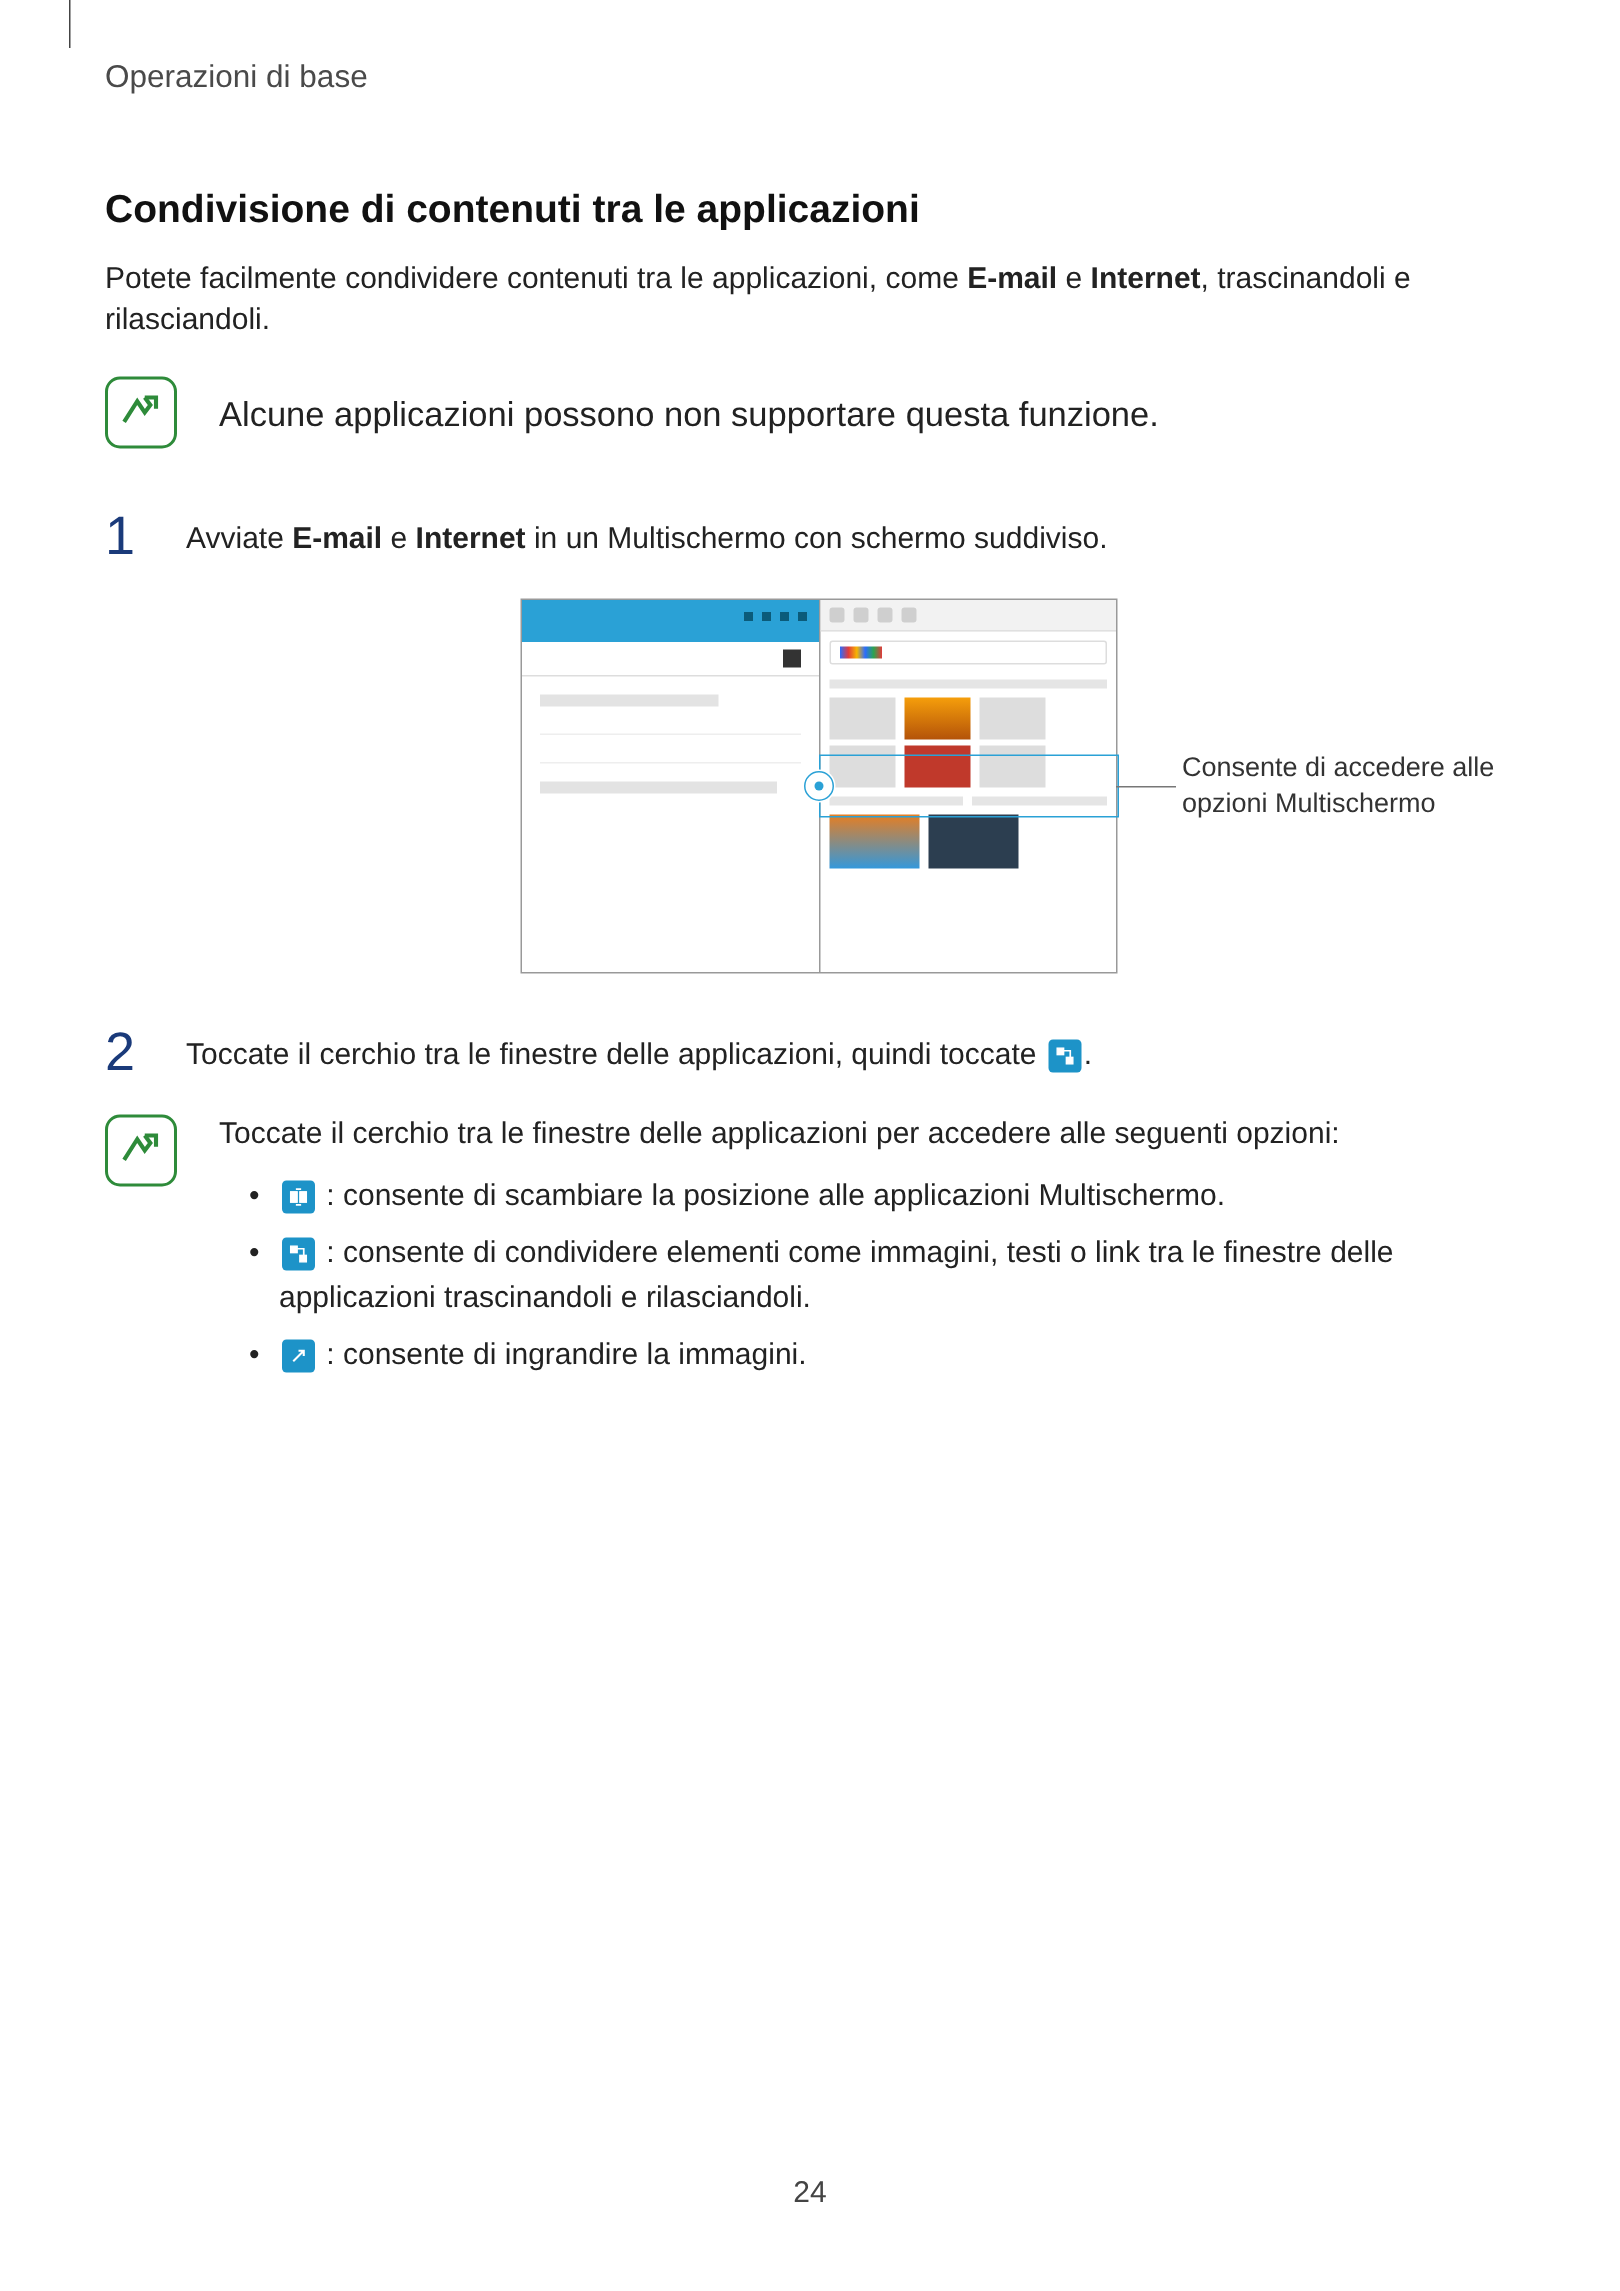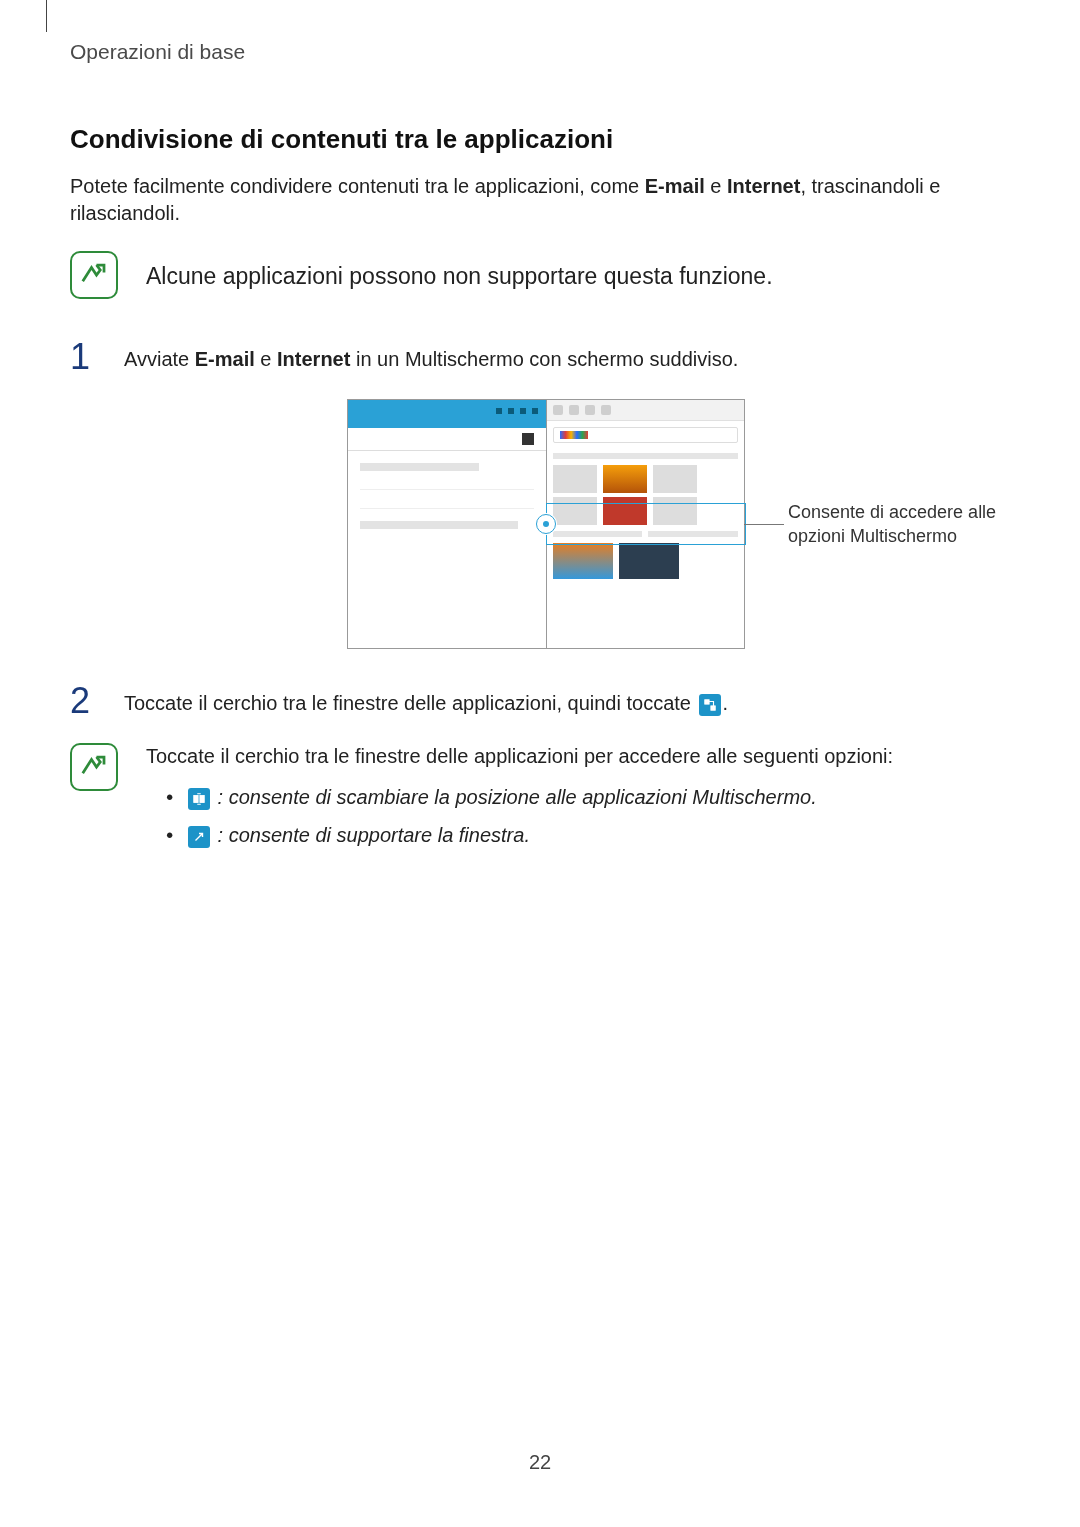--- a/index.html
+++ b/index.html
@@ -208,21 +208,20 @@
     border-radius:3px;
     align-items:center;justify-content:center;
     position:relative;
     margin:0 2px;
   }
   .inline-icon svg { width:14px;height:14px;stroke:#fff;fill:#fff; }
   .bullet-list {
     margin:12px 0 0 0;
     padding:0 0 0 12px;
     list-style:none;
-    font-style:italic;
   }
   .bullet-list > li {
     position:relative;
     padding-left:28px;
     font-size:20px;
     margin-bottom:8px;
     line-height:1.5;
   }
   .bullet-list > li::before {
     content:"•";
@@ -364,24 +363,33 @@
               <svg viewBox="0 0 16 16">
                   <rect x="2" y="4" width="5" height="8" fill="#fff"></rect>
                   <rect x="9" y="4" width="5" height="8" fill="#fff"></rect>
                   <path d="M6 2 L10 2 M6 14 L10 14" stroke="#fff" stroke-width="1.2"></path>
                 </svg>
             </span><span> : consente di scambiare la posizione alle applicazioni Multischermo.</span>
           </li>
           <li>
             <span class="inline-icon">
               <svg viewBox="0 0 16 16">
+                  <rect x="2" y="2" width="5" height="5" fill="#fff"></rect>
+                  <rect x="9" y="9" width="5" height="5" fill="#fff"></rect>
+                  <path d="M7 4 L12 4 L12 9" stroke="#fff" stroke-width="1.3" fill="none"></path>
+                </svg>
+            </span><span> : consente di condividere elementi come immagini, testi o link tra le finestre delle applicazioni trascinandoli e rilasciandoli.</span>
+          </li>
+          <li>
+            <span class="inline-icon">
+              <svg viewBox="0 0 16 16">
                   <path d="M4 12 L12 4 M8 4 L12 4 L12 8" stroke="#fff" stroke-width="1.6" fill="none"></path>
                 </svg>
-            </span><span> : consente di supportare la finestra.</span>
+            </span><span> : consente di ingrandire la immagini.</span>
           </li>
         </ul>
       </div>
     </div>
 
   </div>
 
-  <div class="page-number">22</div>
+  <div class="page-number">24</div>
 </div>
 
 </body></html>

